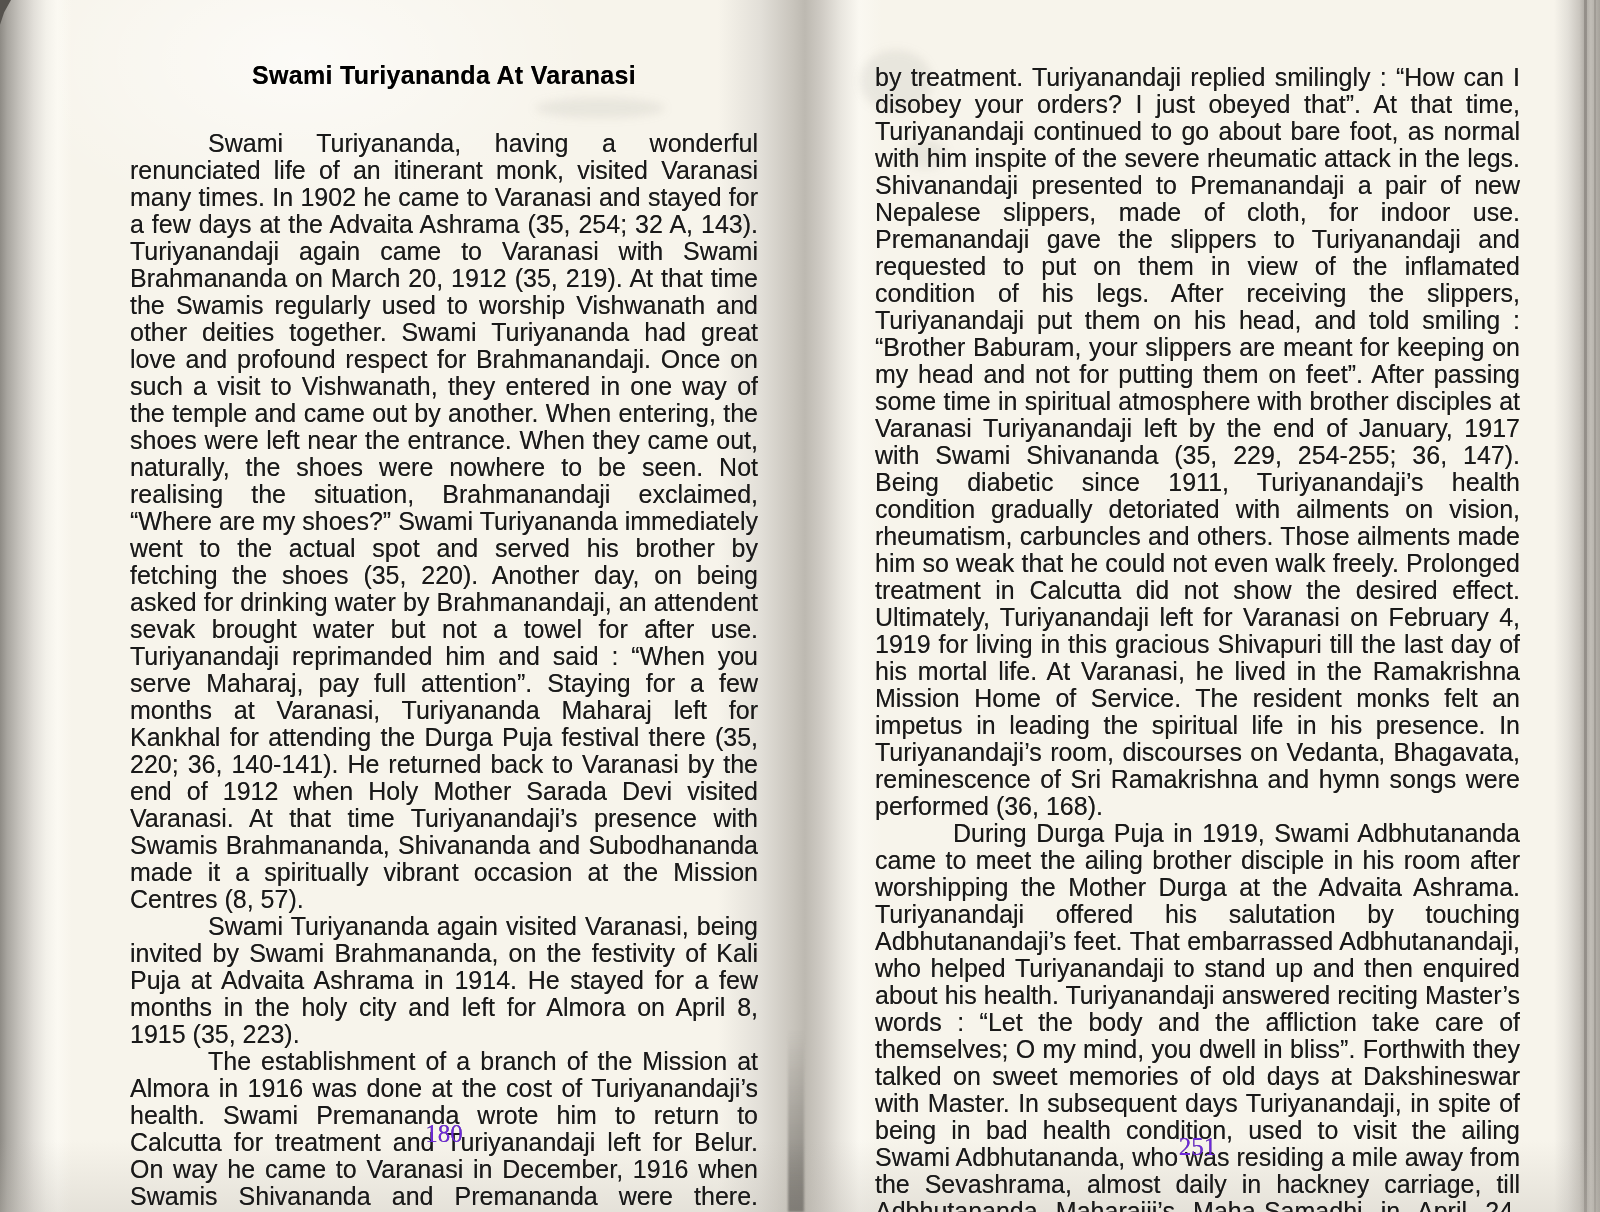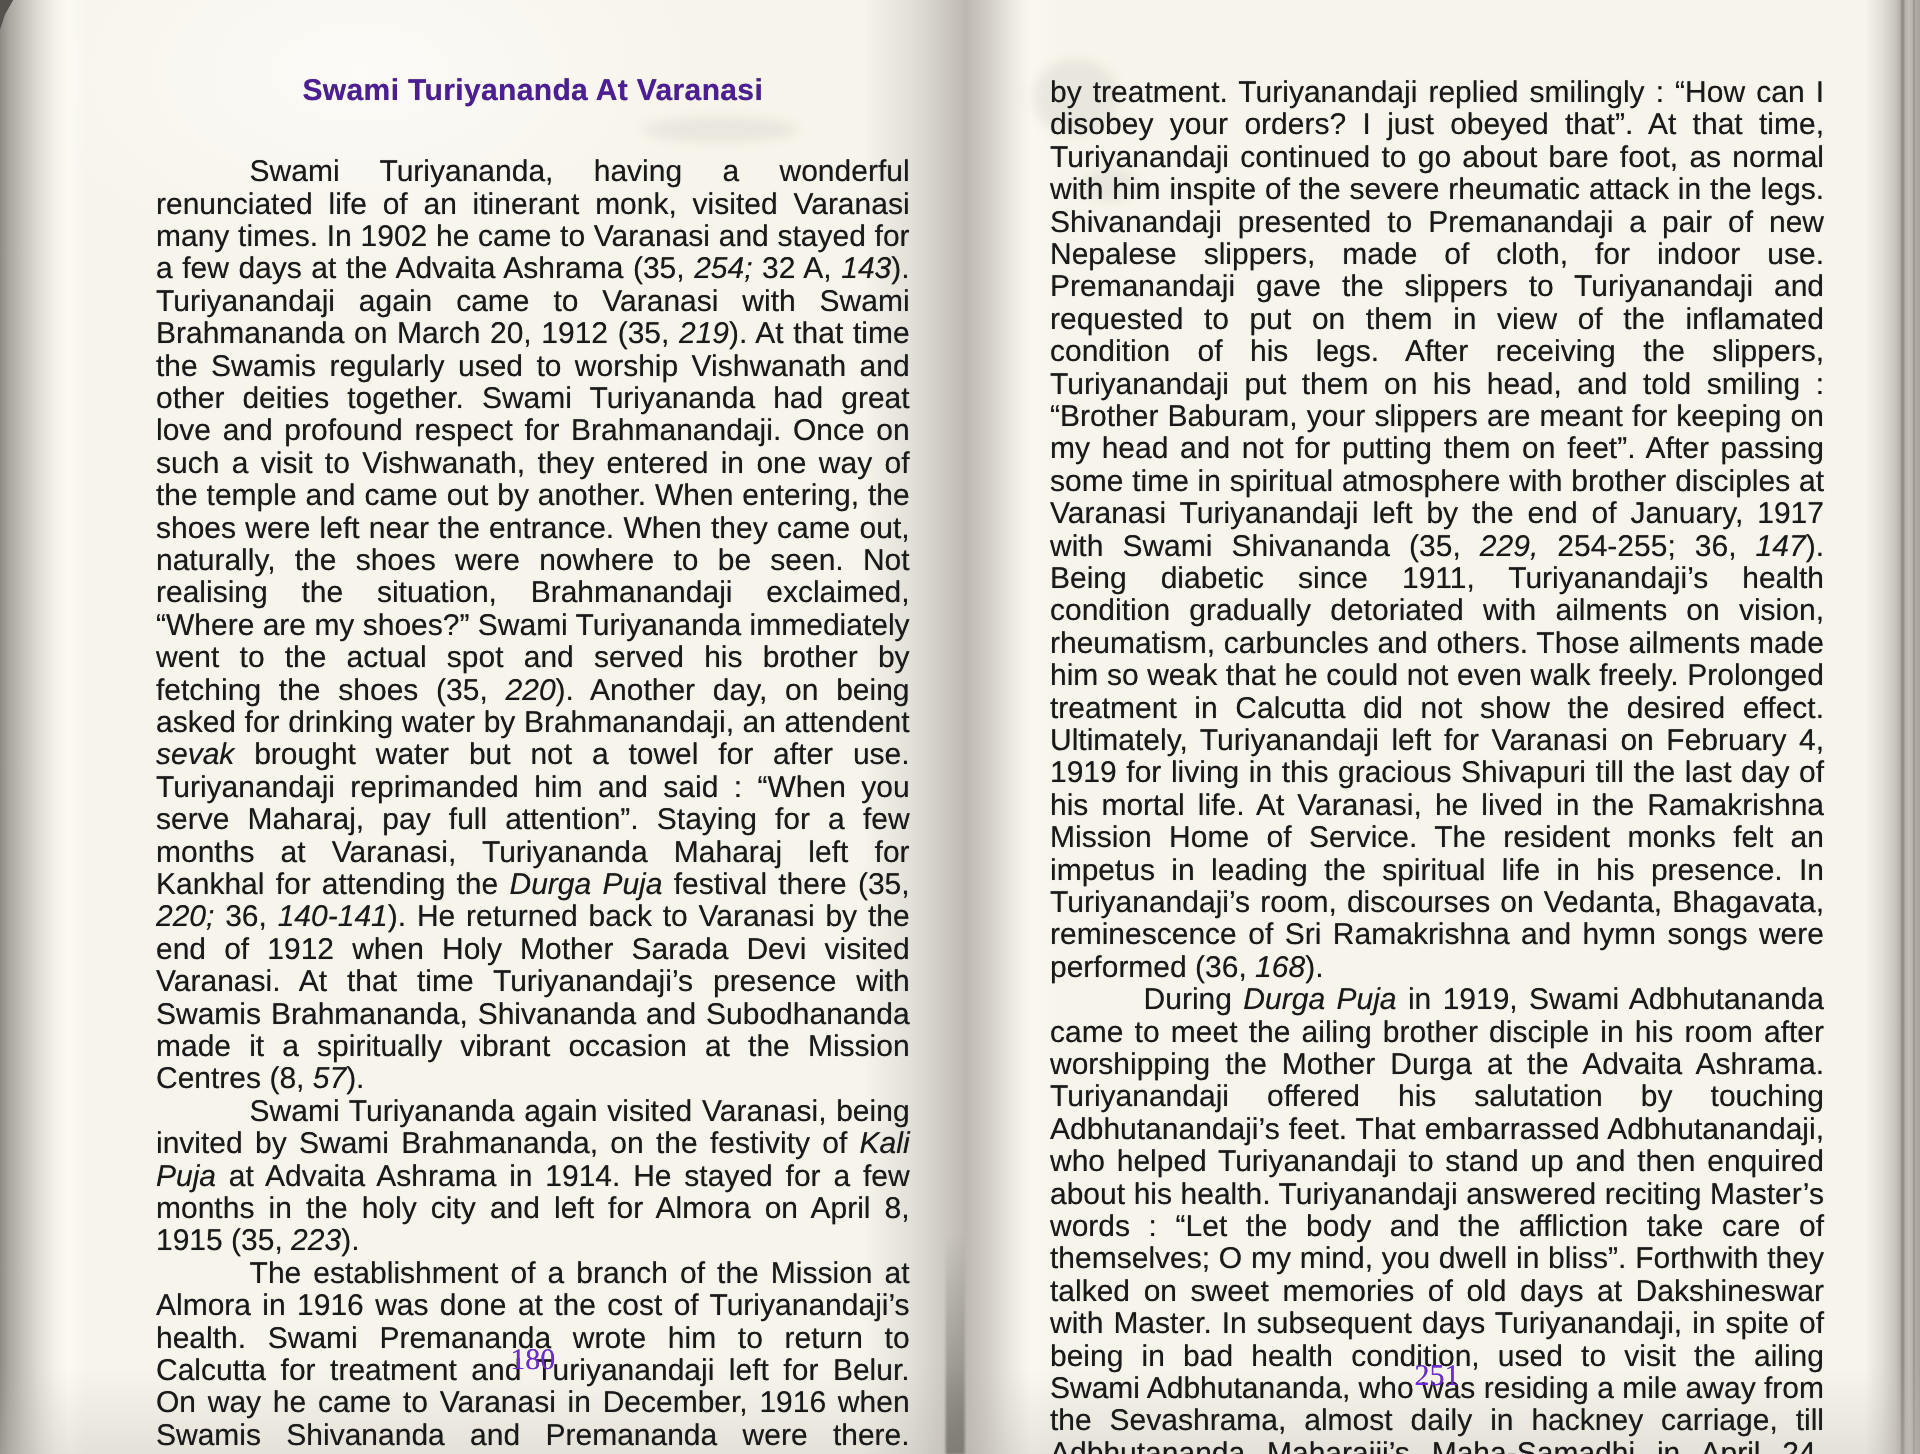--- a/index.html
+++ b/index.html
@@ -27,31 +27,31 @@
   .smudge{border-radius:50%;background:rgba(118,114,106,0.11);filter:blur(5px);}
   .smudge-a{left:535px;top:98px;width:130px;height:20px;}
   .smudge-b{left:860px;top:50px;width:72px;height:62px;}
   .smudge-c{left:903px;top:140px;width:44px;height:28px;}
 
   .page-col{position:absolute;color:#191919;}
   .page-left-col{left:130px;top:58px;width:628px;}
   .page-right-col{left:875px;top:64px;width:645px;}
   .doc-title{
     text-align:center;font-weight:700;font-size:25px;line-height:34px;
-    letter-spacing:0.3px;color:#4c1d95;margin:0 0 38px 0;
+    letter-spacing:0.3px;color:#000000;margin:0 0 38px 0;
     text-shadow:0 0 0.6px rgba(20,20,20,0.65);
   }
   .body-text{
     font-size:25px;line-height:27px;text-align:justify;
     text-shadow:0 0 0.6px rgba(25,25,25,0.6);
   }
   .body-text p{margin:0;}
   .body-text p.indent{text-indent:78px;}
   .b{font-weight:400;}
-  .i{font-style:italic;}
+  .i{}
   .page-num{
     position:absolute;text-align:center;
     font-family:"Liberation Serif",serif;font-size:25px;color:#6d28d9;
     text-shadow:0 0 0.5px rgba(32,32,30,0.6);
   }
   .page-num-left{left:130px;width:628px;top:1120px;}
   .page-num-right{left:875px;width:645px;top:1133px;}
 </style>
 </head>
 <body>

